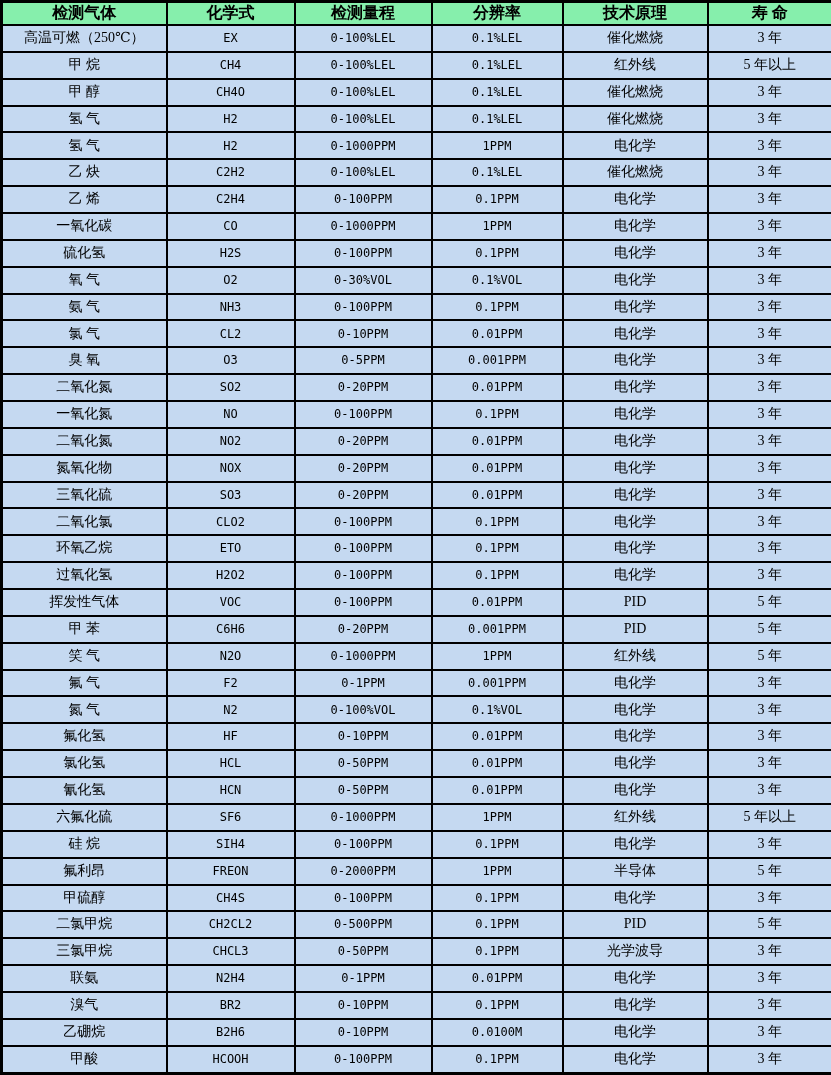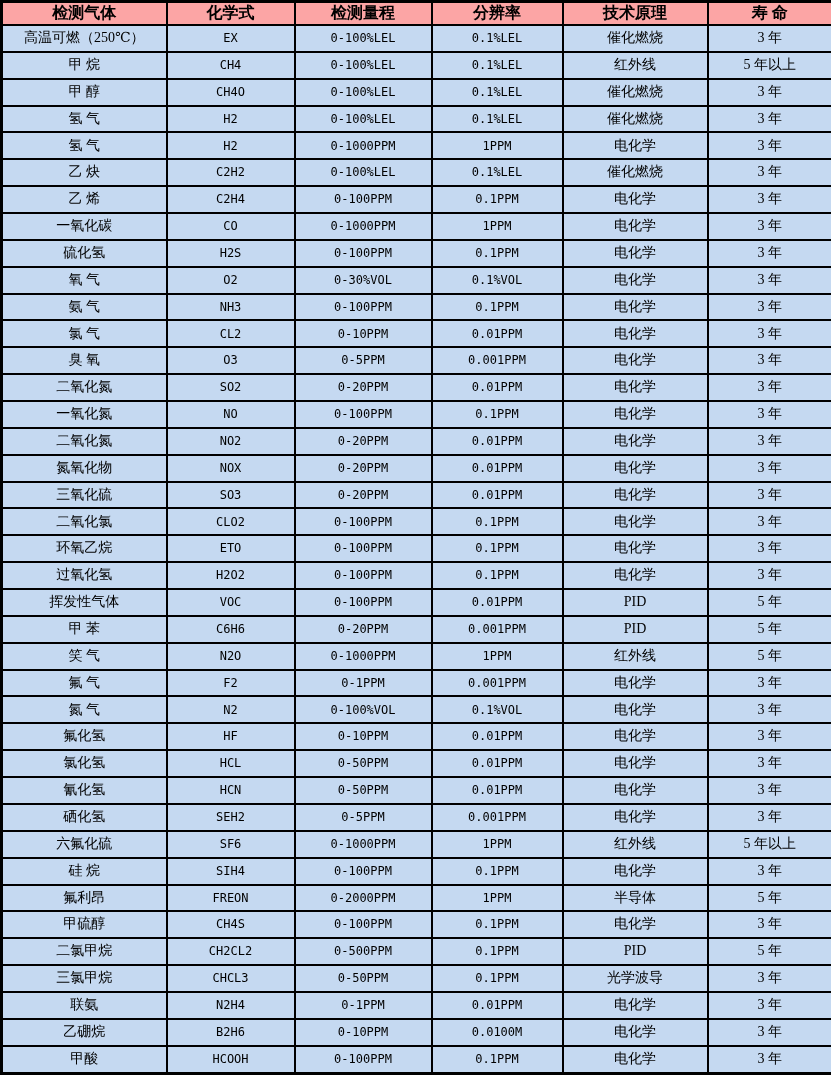--- a/index.html
+++ b/index.html
@@ -26,21 +26,21 @@
     padding: 0 2px;
     text-align: center;
     vertical-align: middle;
     overflow: hidden;
     white-space: nowrap;
     color: #000000;
     line-height: 1.05;
     height: 21px;
   }
   table.gas-table th {
-    background: #fca5a5;
+    background: #86efac;
     font-family: "Liberation Serif", "DejaVu Serif", serif;
     font-weight: bold;
     font-size: 16px;
   }
   table.gas-table td {
     background: #C5D9F1;
     font-family: "Liberation Serif", "DejaVu Serif", serif;
     font-size: 14px;
   }
   table.gas-table td.mono {
@@ -301,28 +301,20 @@
         </tr>
         <tr>
           <td class="cjk">氰化氢</td>
           <td class="mono">HCN</td>
           <td class="mono">0-50PPM</td>
           <td class="mono">0.01PPM</td>
           <td class="cjk">电化学</td>
           <td class="cjk">3 年</td>
         </tr>
         <tr>
-          <td class="cjk">硒化氢</td>
-          <td class="mono">SEH2</td>
-          <td class="mono">0-5PPM</td>
-          <td class="mono">0.001PPM</td>
-          <td class="cjk">电化学</td>
-          <td class="cjk">3 年</td>
-        </tr>
-        <tr>
           <td class="cjk">六氟化硫</td>
           <td class="mono">SF6</td>
           <td class="mono">0-1000PPM</td>
           <td class="mono">1PPM</td>
           <td class="cjk">红外线</td>
           <td class="cjk">5 年以上</td>
         </tr>
         <tr>
           <td class="cjk">硅 烷</td>
           <td class="mono">SIH4</td>
@@ -361,20 +353,28 @@
           <td class="mono">0-50PPM</td>
           <td class="mono">0.1PPM</td>
           <td class="cjk">光学波导</td>
           <td class="cjk">3 年</td>
         </tr>
         <tr>
           <td class="cjk">联氨</td>
           <td class="mono">N2H4</td>
           <td class="mono">0-1PPM</td>
           <td class="mono">0.01PPM</td>
+          <td class="cjk">电化学</td>
+          <td class="cjk">3 年</td>
+        </tr>
+        <tr>
+          <td class="cjk">溴气</td>
+          <td class="mono">BR2</td>
+          <td class="mono">0-10PPM</td>
+          <td class="mono">0.1PPM</td>
           <td class="cjk">电化学</td>
           <td class="cjk">3 年</td>
         </tr>
         <tr>
           <td class="cjk">乙硼烷</td>
           <td class="mono">B2H6</td>
           <td class="mono">0-10PPM</td>
           <td class="mono">0.0100M</td>
           <td class="cjk">电化学</td>
           <td class="cjk">3 年</td>

